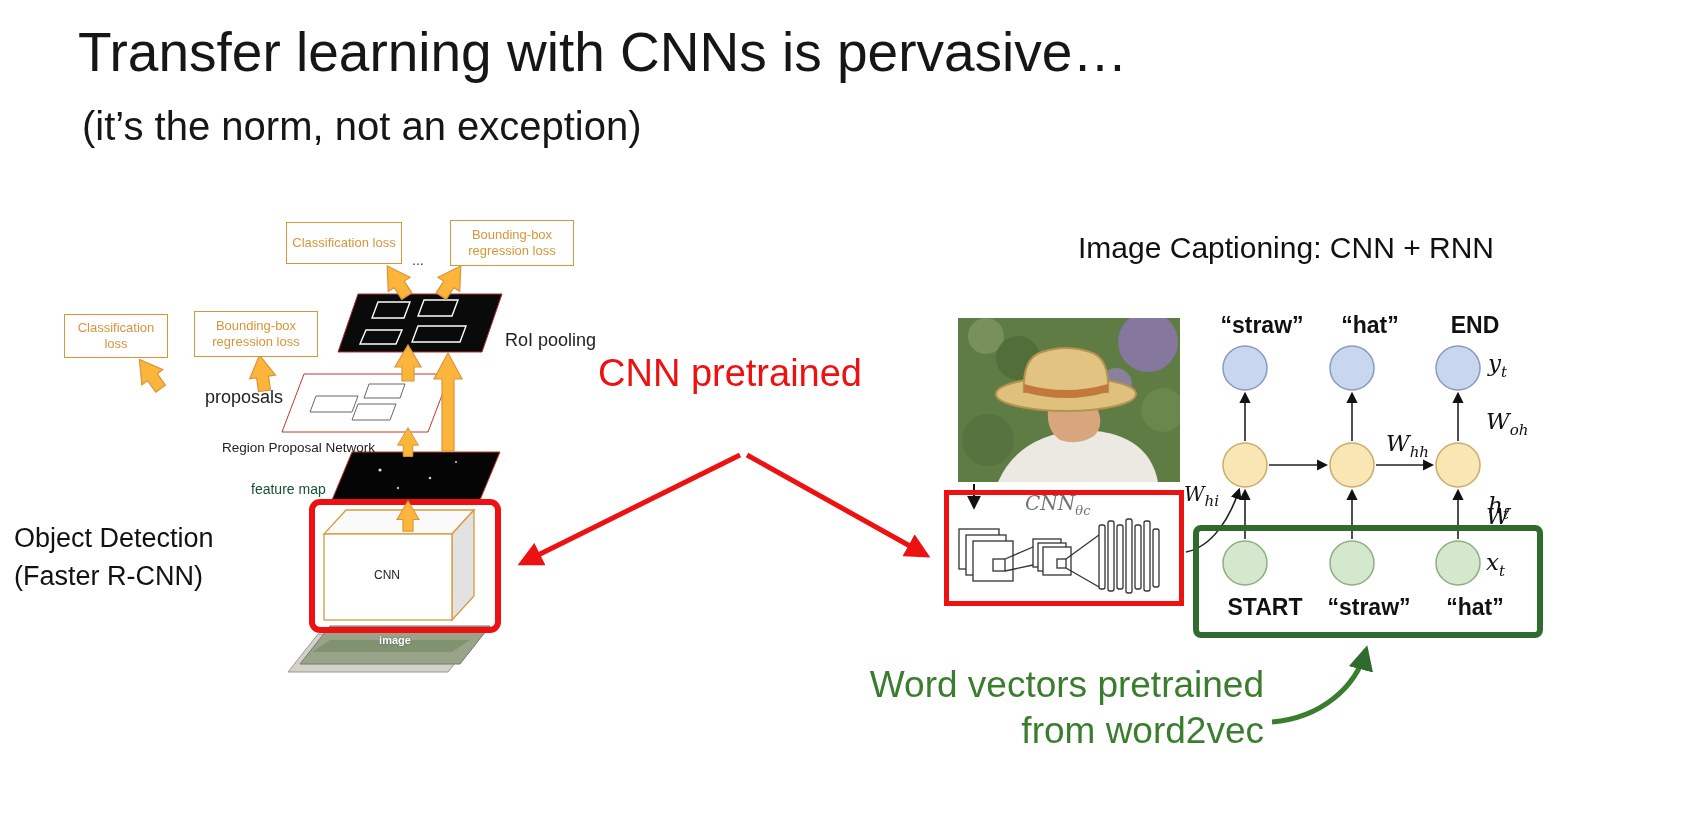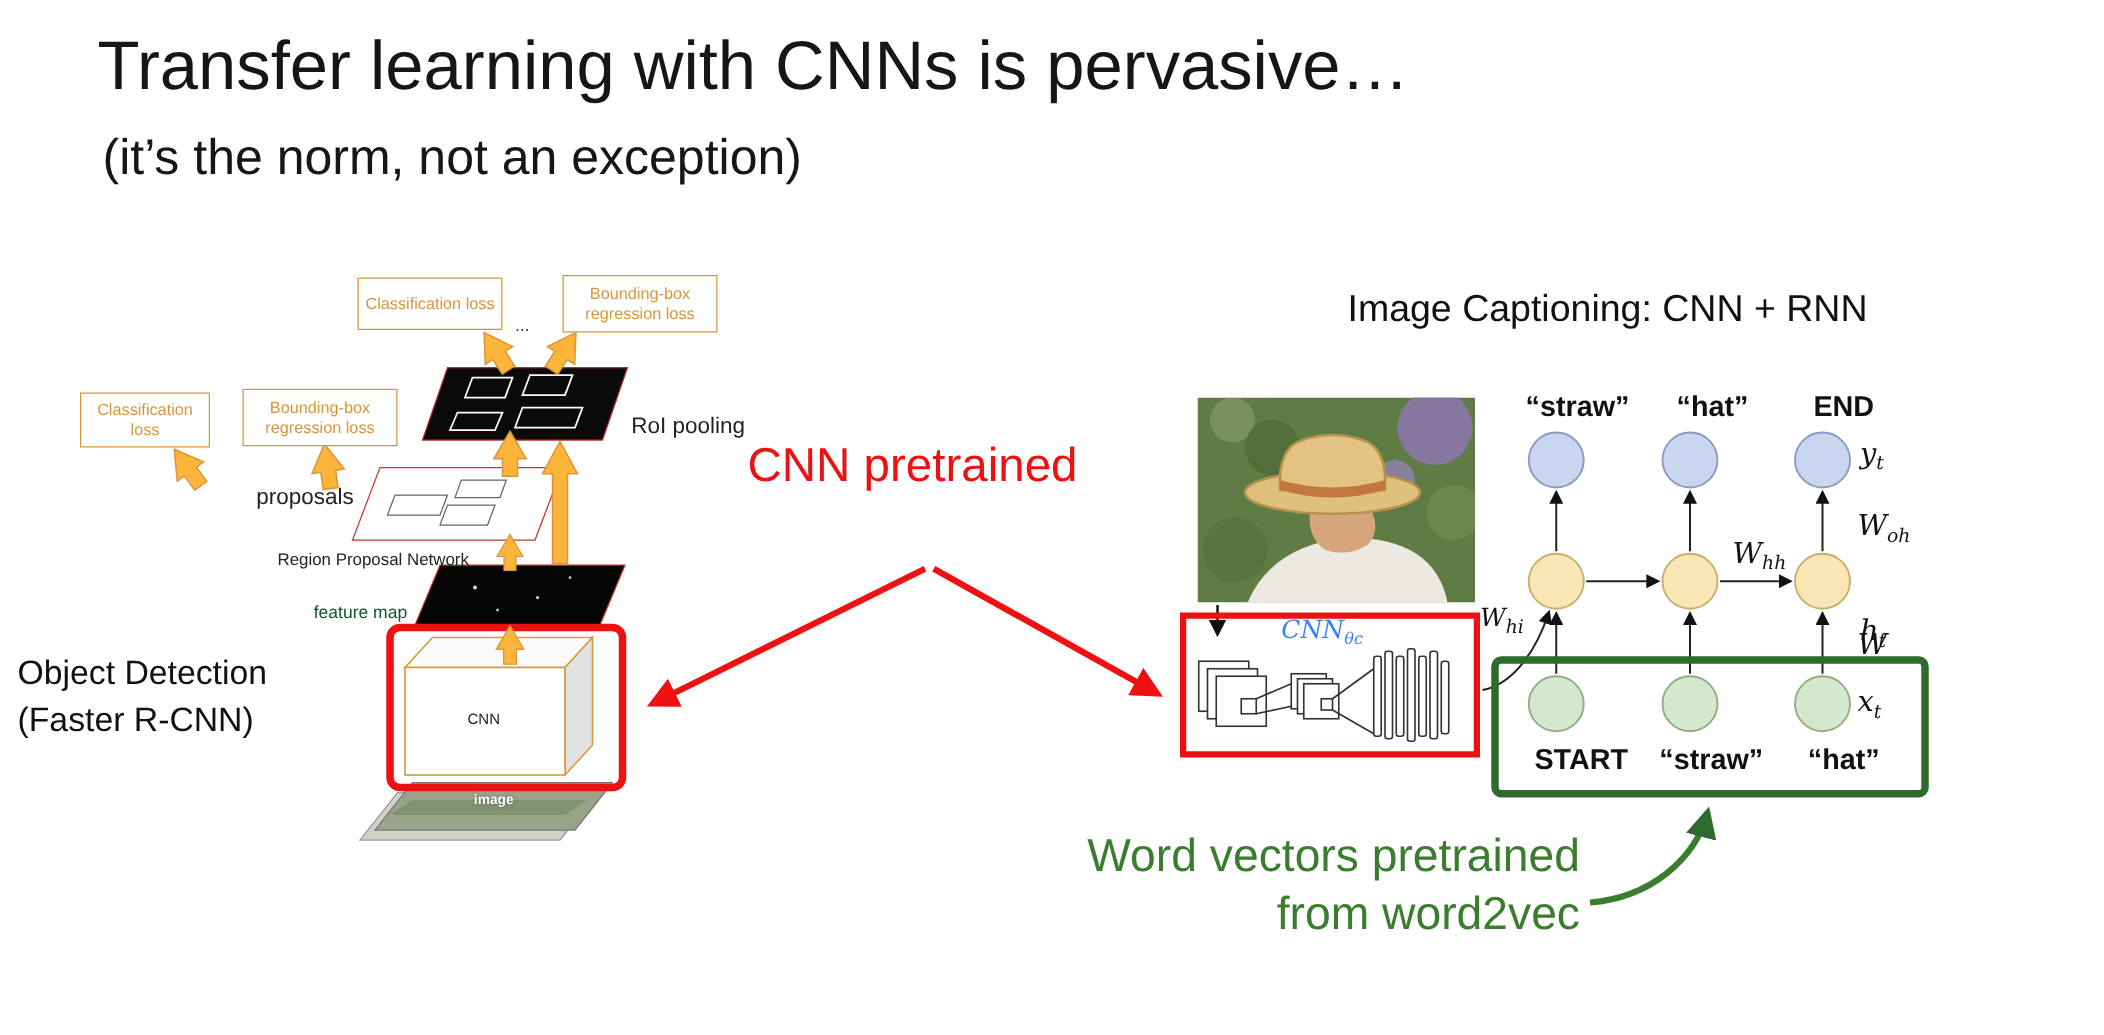--- a/index.html
+++ b/index.html
@@ -15,21 +15,21 @@
   .small-label { position:absolute; font-size:18px; color:#222; white-space:nowrap; }
   .caption-left { position:absolute; left:14px; top:520px; font-size:27px; line-height:1.4; color:#111; }
   .red-note { position:absolute; left:598px; top:350px; font-size:38px; line-height:1.22; color:#ee1111; }
   .green-note { position:absolute; left:824px; top:662px; width:440px; text-align:right;
                 font-size:37px; line-height:1.25; color:#3b7d2e; }
   .cap-title { position:absolute; left:1078px; top:231px; font-size:30px; color:#111; }
   .photo { position:absolute; left:958px; top:318px; width:222px; height:164px; }
   .cnn-box { position:absolute; left:944px; top:490px; width:240px; height:116px;
              border:5px solid #ee1111; background:transparent; }
   .cnn-theta { position:absolute; left:76px; top:-4px; font-family:"DejaVu Serif", serif;
-               font-style:italic; font-size:20px; color:#3b82f6; }
+               font-style:italic; font-size:20px; color:#737373; }
   .cnn-theta sub { font-size:13px; }
   .rnn-word { position:absolute; font-size:23px; font-weight:bold; color:#111; text-align:center;margin-left:17px; }
   .mlabel { position:absolute; font-family:"DejaVu Serif", serif; font-style:italic;
             font-size:23px; color:#111; white-space:nowrap; }
   .mlabel sub { font-size:15px; font-style:italic; }
   .cnn-text { position:absolute; left:324px; top:568px; width:126px; text-align:center;
               font-size:12px; color:#222; }
   .image-text { position:absolute; left:330px; top:634px; width:130px; text-align:center;
                 font-size:11px; font-weight:bold; color:#fff; text-shadow:0 0 2px #555; }
   .feature-map-label { position:absolute; left:251px; top:481px; font-size:14px; color:#14532d; white-space:nowrap; }

